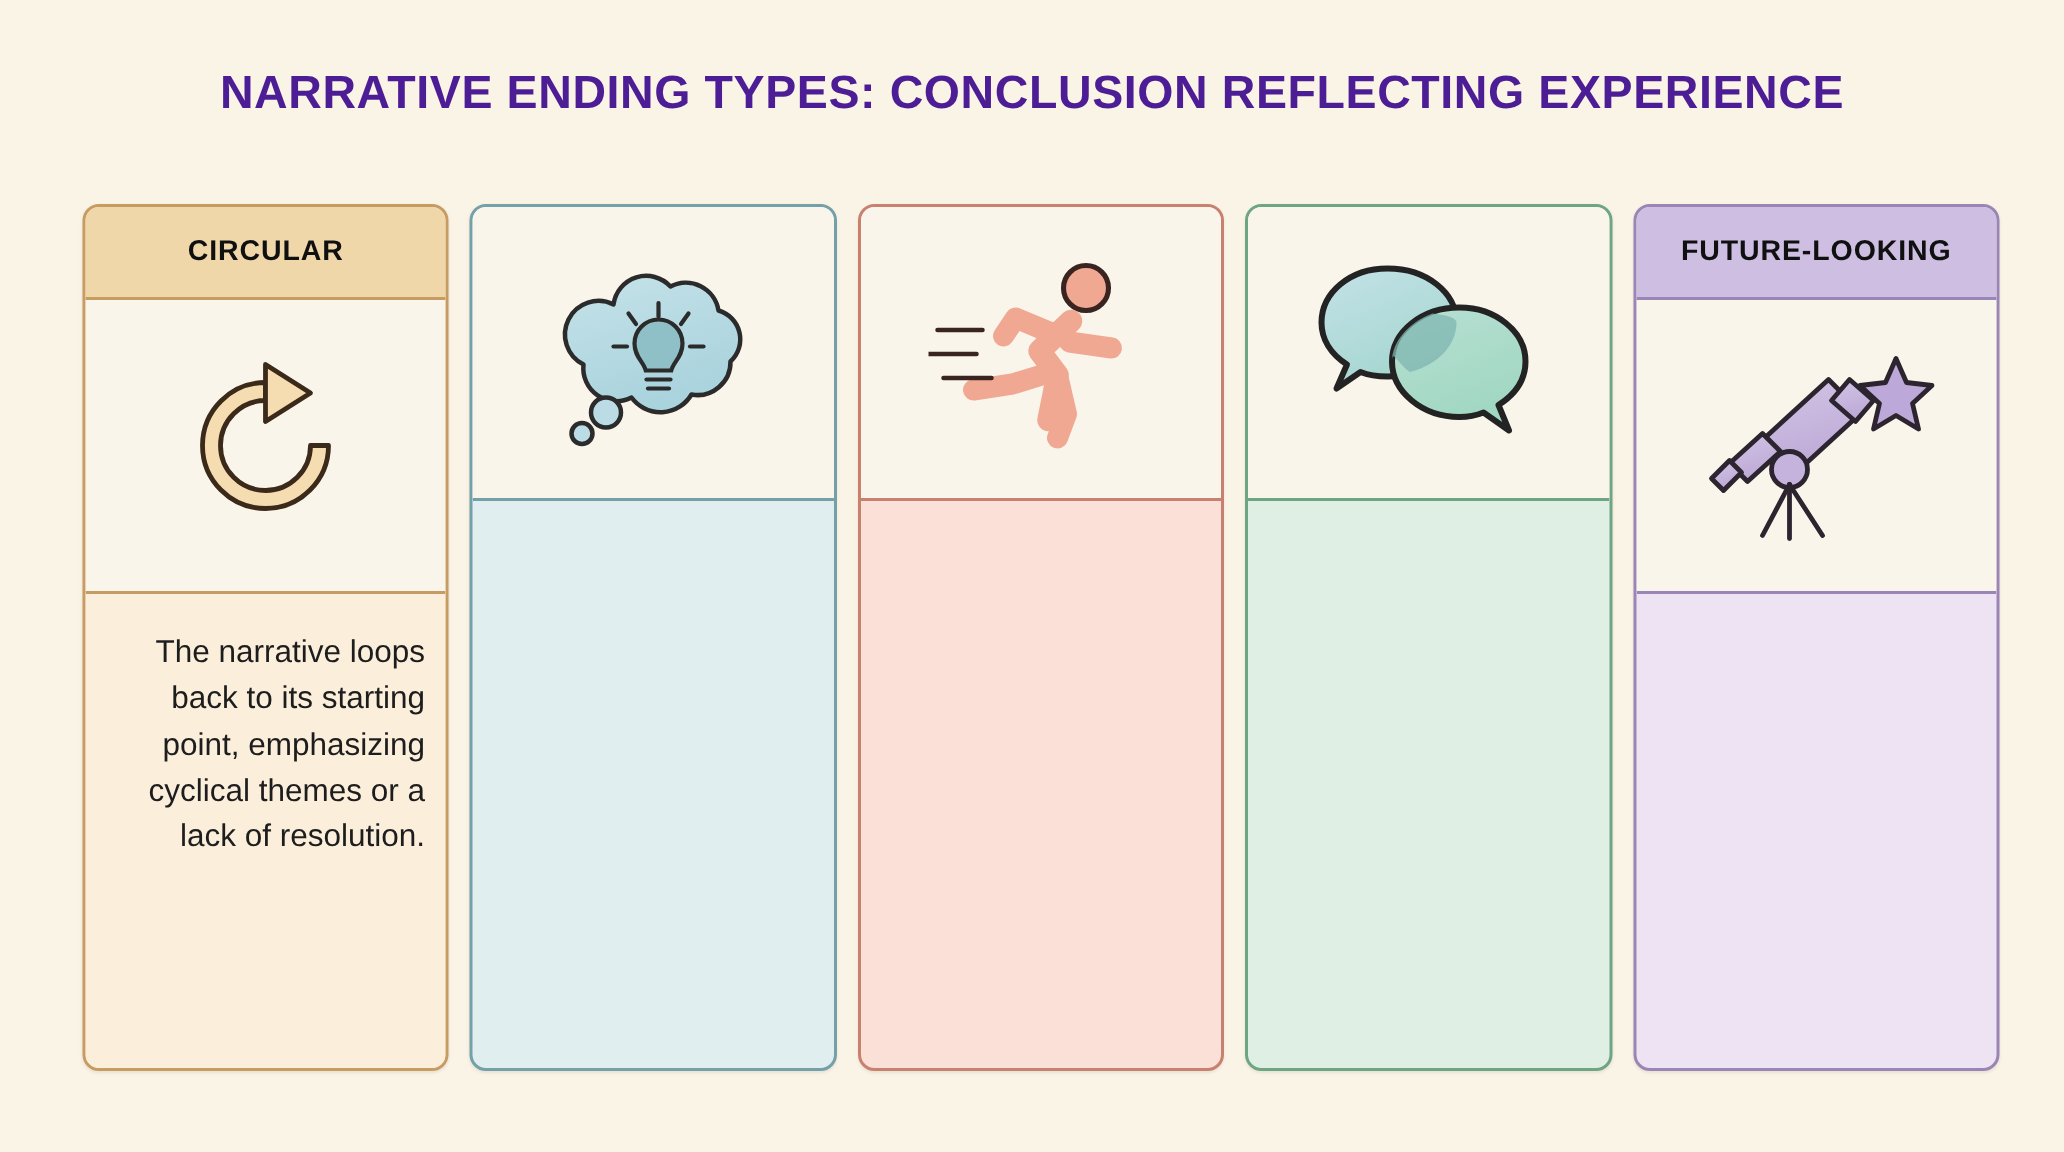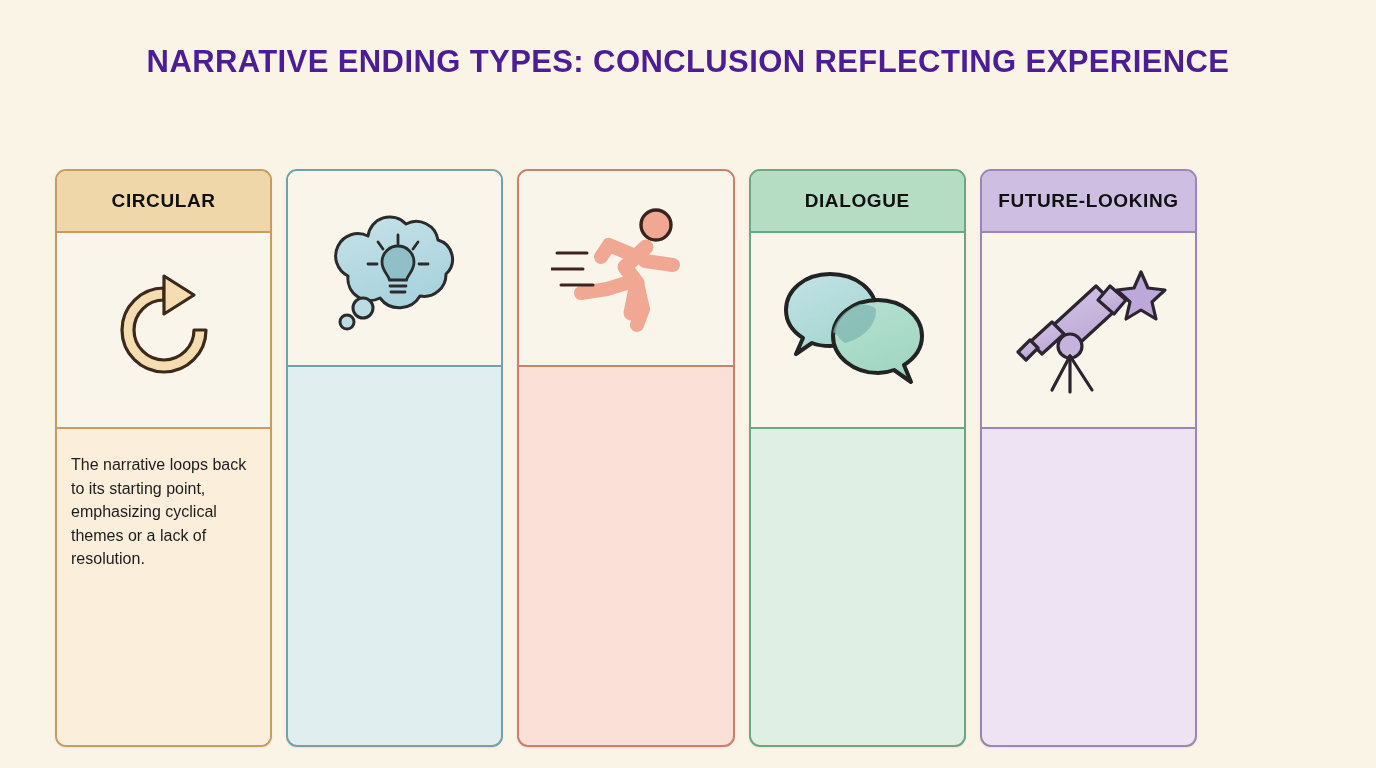--- a/index.html
+++ b/index.html
@@ -31,25 +31,24 @@
     color: #4c1d95;
     text-transform: uppercase;
     white-space: nowrap;
   }
 
   
   #cards {
     position: absolute;
     top: 136px;
     left: 55px;
-    width: 1142px;
+    width: 1278px;
     height: 578px;
     display: flex;
     gap: 14px;
-    margin-top: 33px;
   }
 
   .card {
     flex: 1 1 0;
     border-radius: 11px;
     border: 2px solid var(--edge);
     background: var(--body-bg);
     overflow: hidden;
     display: flex;
     flex-direction: column;
@@ -87,23 +86,23 @@
 
   .card-body {
     flex: 1 1 auto;
     background: var(--body-bg);
     padding: 24px 14px 18px;
     display: flex;
     justify-content: center;
   }
 
   .card-desc {
-    font-size: 16px;
+    font-size: 21px;
     line-height: 1.47;
-    text-align: left;
+    text-align: right;
     color: #1d1d1d;
     max-width: 215px;
   }
 
   
   .card-circular {
     --head-bg: #f0d7aa;
     --body-bg: #fbeedb;
     --edge: #c79c62;
   }
@@ -222,23 +221,20 @@
             <line x1="6" y1="50" x2="36" y2="50"></line>
             <line x1="0" y1="66" x2="32" y2="66"></line>
             <line x1="10" y1="82" x2="42" y2="82"></line>
           </g>
         </svg>
       </span>
     </div>
   </div>
 
   <div class="card card-dialogue">
-    <div class="card-header">
-      <span class="card-header-label">DIALOGUE</span>
-    </div>
     <div class="card-icon-area">
       <span>
         <svg width="150" height="128" viewBox="0 0 150 128">
           <defs>
             <linearGradient id="bub1" x1="0" y1="0" x2="0.5" y2="1">
               <stop offset="0%" stop-color="#c4e2e8"></stop>
               <stop offset="100%" stop-color="#a4d6cf"></stop>
             </linearGradient>
             <linearGradient id="bub2" x1="0" y1="0" x2="0.4" y2="1">
               <stop offset="0%" stop-color="#b8e0d3"></stop>

